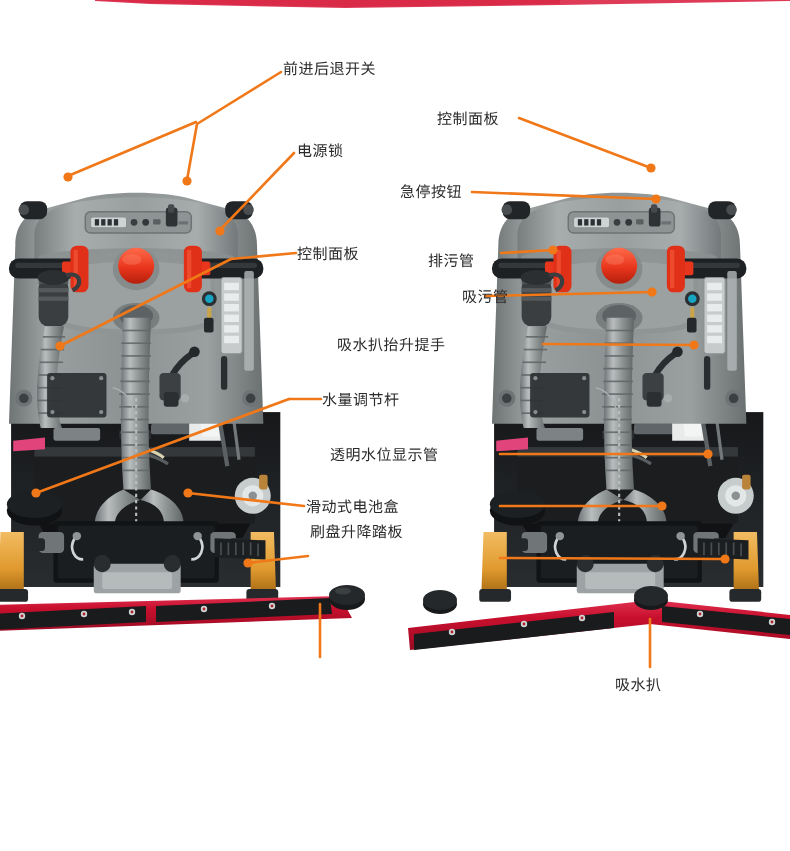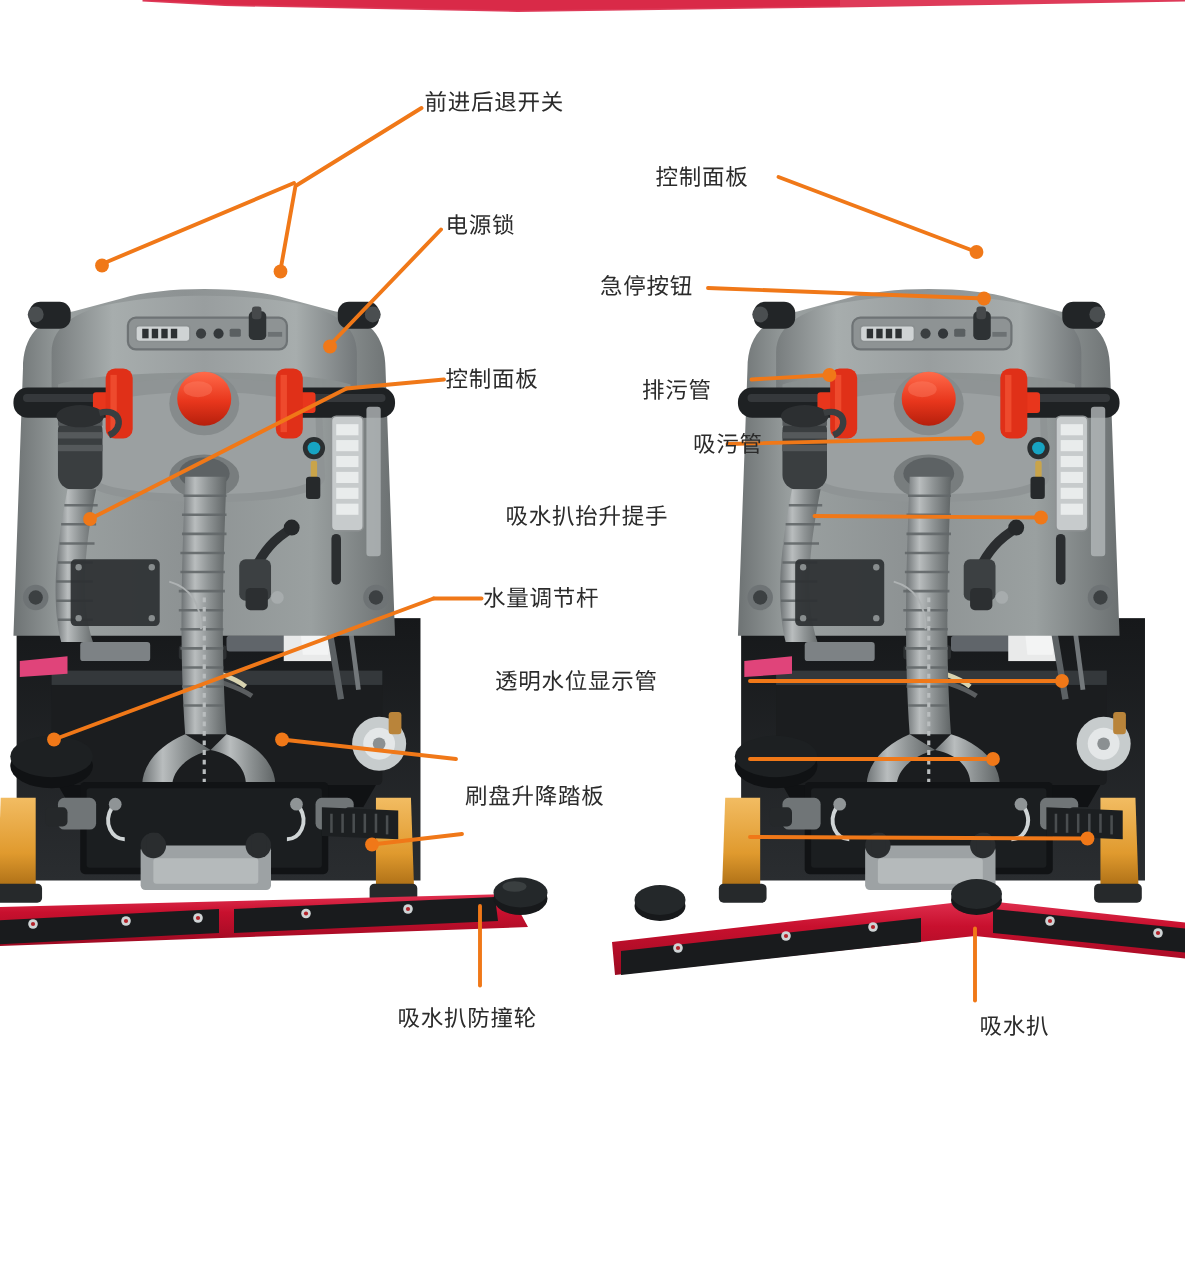--- a/index.html
+++ b/index.html
@@ -403,17 +403,17 @@
   <div class="callout-label" style="left:283px;top:61px;">前进后退开关</div>
   <div class="callout-label" style="left:437px;top:111px;">控制面板</div>
   <div class="callout-label" style="left:297px;top:143px;">电源锁</div>
   <div class="callout-label" style="left:400px;top:184px;">急停按钮</div>
   <div class="callout-label" style="left:297px;top:246px;">控制面板</div>
   <div class="callout-label" style="left:428px;top:253px;">排污管</div>
   <div class="callout-label" style="left:414px;top:289px;margin-left:48px;">吸污管</div>
   <div class="callout-label" style="left:337px;top:337px;">吸水扒抬升提手</div>
   <div class="callout-label" style="left:322px;top:392px;">水量调节杆</div>
   <div class="callout-label" style="left:330px;top:447px;text-align:center;">透明水位显示管</div>
+  <div class="callout-label" style="left:306px;top:499px;">滑动式电池盒</div>
   <div class="callout-label" style="left:310px;top:524px;">刷盘升降踏板</div>
-  <div class="callout-label" style="left:265px;top:672px;">吸水扒防撞轮</div>
-  <div class="callout-label" style="left:615px;top:677px;margin-left:38px;">吸水扒</div>
+  <div class="callout-label" style="left:615px;top:677px;">吸水扒</div>
 
 </div>
 
 </body></html>

